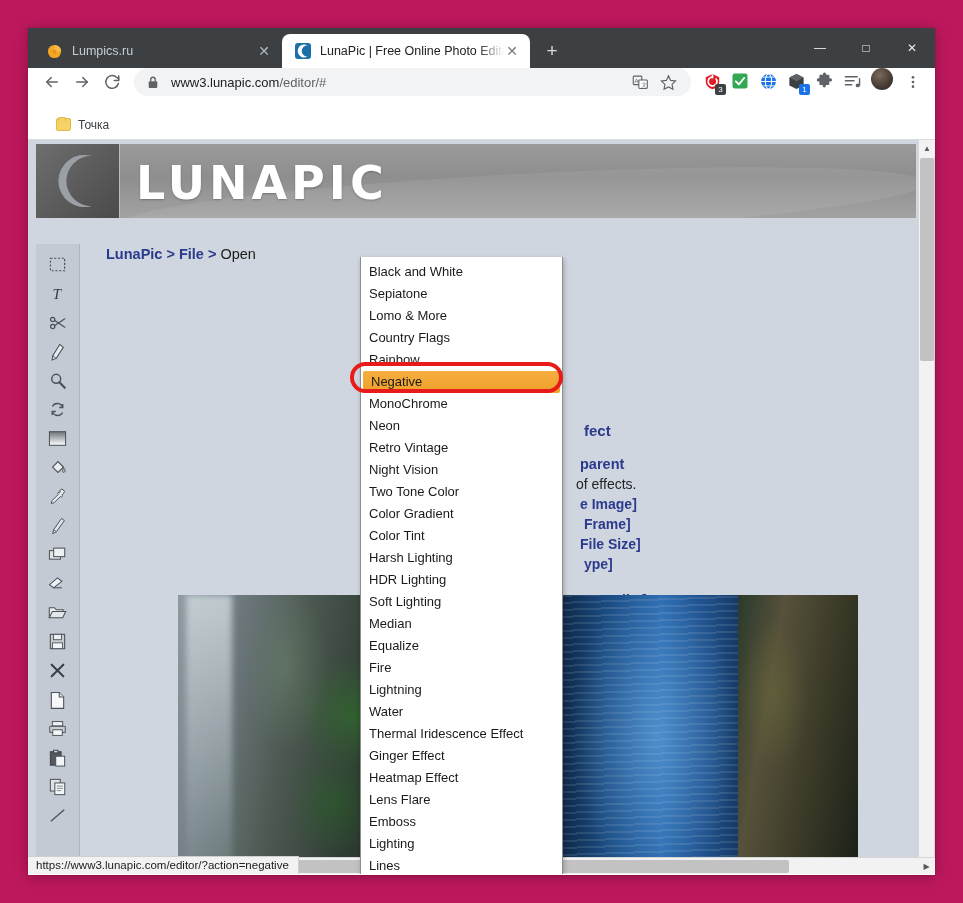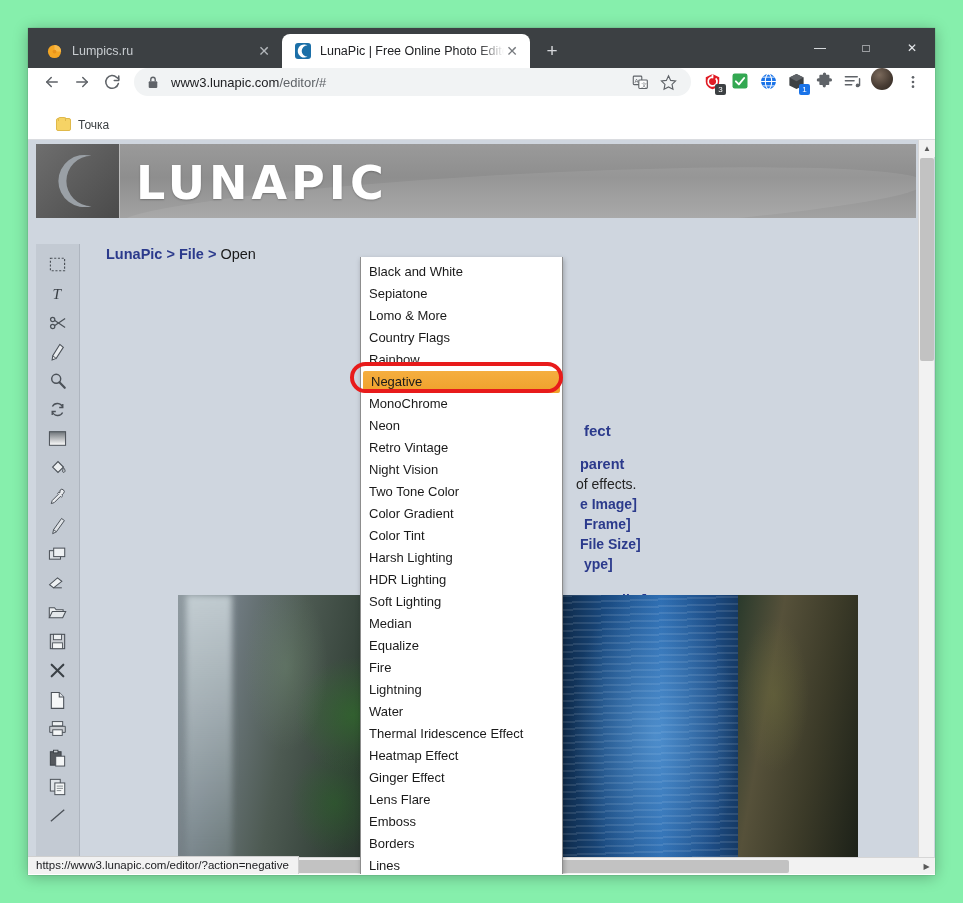--- a/index.html
+++ b/index.html
@@ -6,21 +6,21 @@
   html, body {
     width: 963px; height: 903px;
     background: #ffffff;
     font-family: "Liberation Sans", sans-serif;
     overflow: hidden;
   }
 
   
   #page {
     position: absolute; inset: 0;
-    background: #86efac;
+    background: #be185d;
   }
   #window {
     position: absolute;
     left: 28px; top: 28px;
     width: 907px; height: 847px;
     background: #ffffff;
     box-shadow: 0 2px 14px rgba(0,0,0,0.28), 0 0 1px rgba(0,0,0,0.35);
     overflow: hidden;
   }
 
@@ -716,25 +716,25 @@
       <div class="item">Color Tint</div>
       <div class="item">Harsh Lighting</div>
       <div class="item">HDR Lighting</div>
       <div class="item">Soft Lighting</div>
       <div class="item">Median</div>
       <div class="item">Equalize</div>
       <div class="item">Fire</div>
       <div class="item">Lightning</div>
       <div class="item">Water</div>
       <div class="item">Thermal Iridescence Effect</div>
+      <div class="item">Ginger Effect</div>
       <div class="item">Heatmap Effect</div>
-      <div class="item">Ginger Effect</div>
       <div class="item">Lens Flare</div>
       <div class="item">Emboss</div>
-      <div class="item">Borders</div>
+      <div class="item">Lighting</div>
       <div class="item">Lines</div>
 
     </div>
 
     <div class="redring"></div>
 
     <div class="vscroll">
       <div class="arrow">▲</div>
       <div class="thumb"></div>
       <div class="arrow bottom">▼</div>

